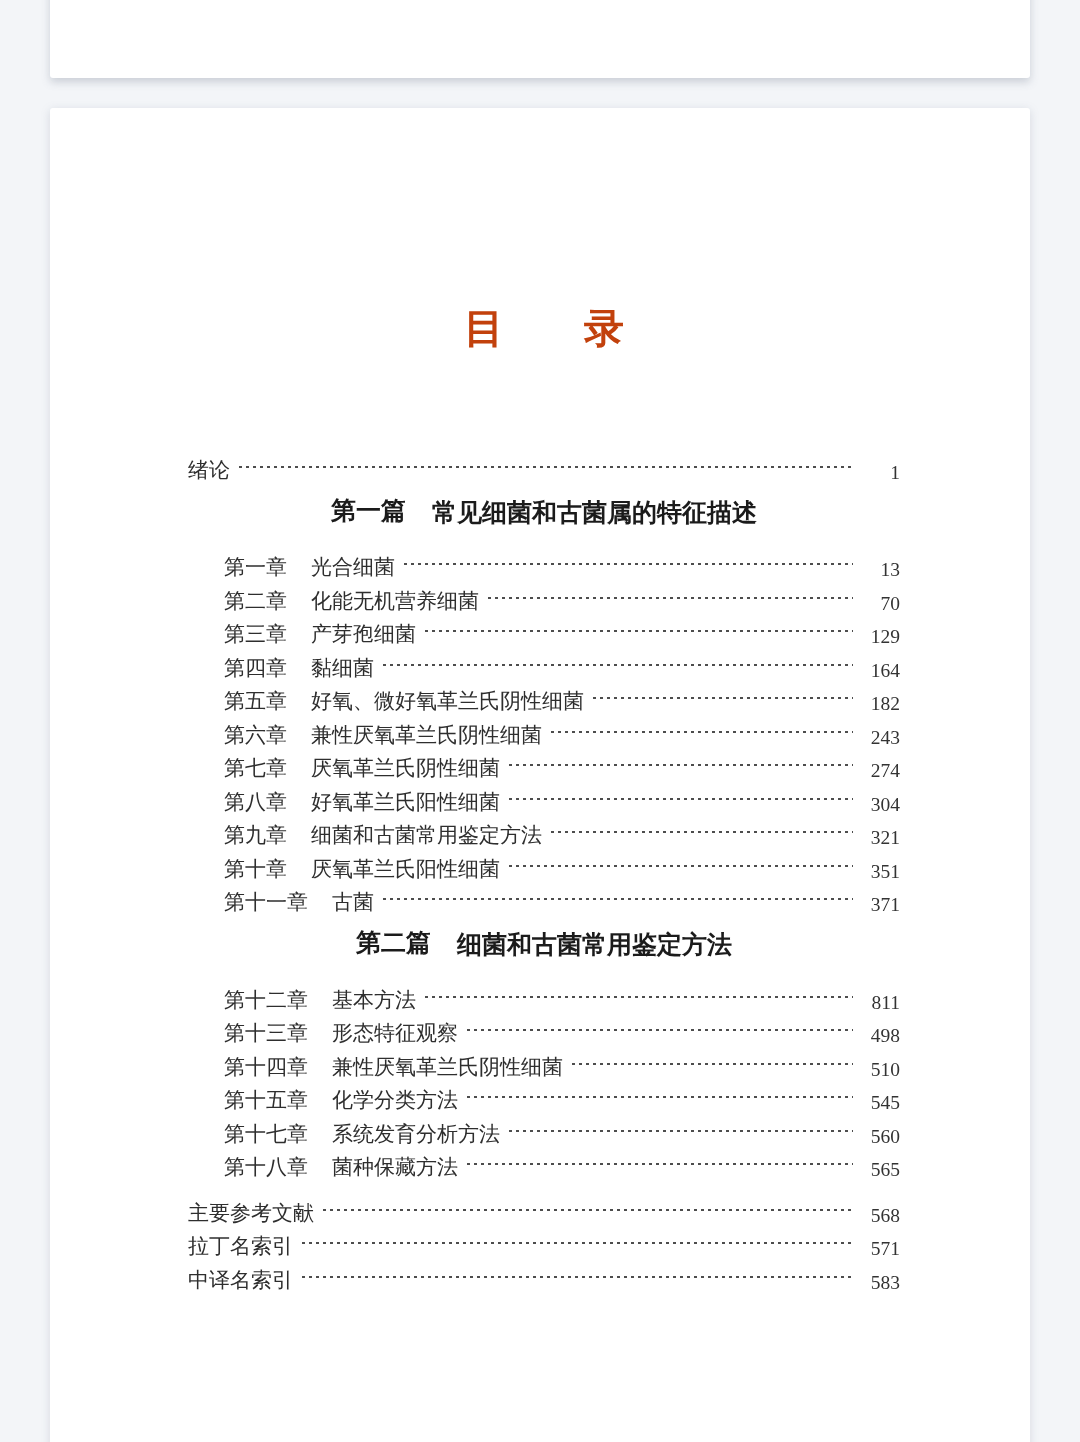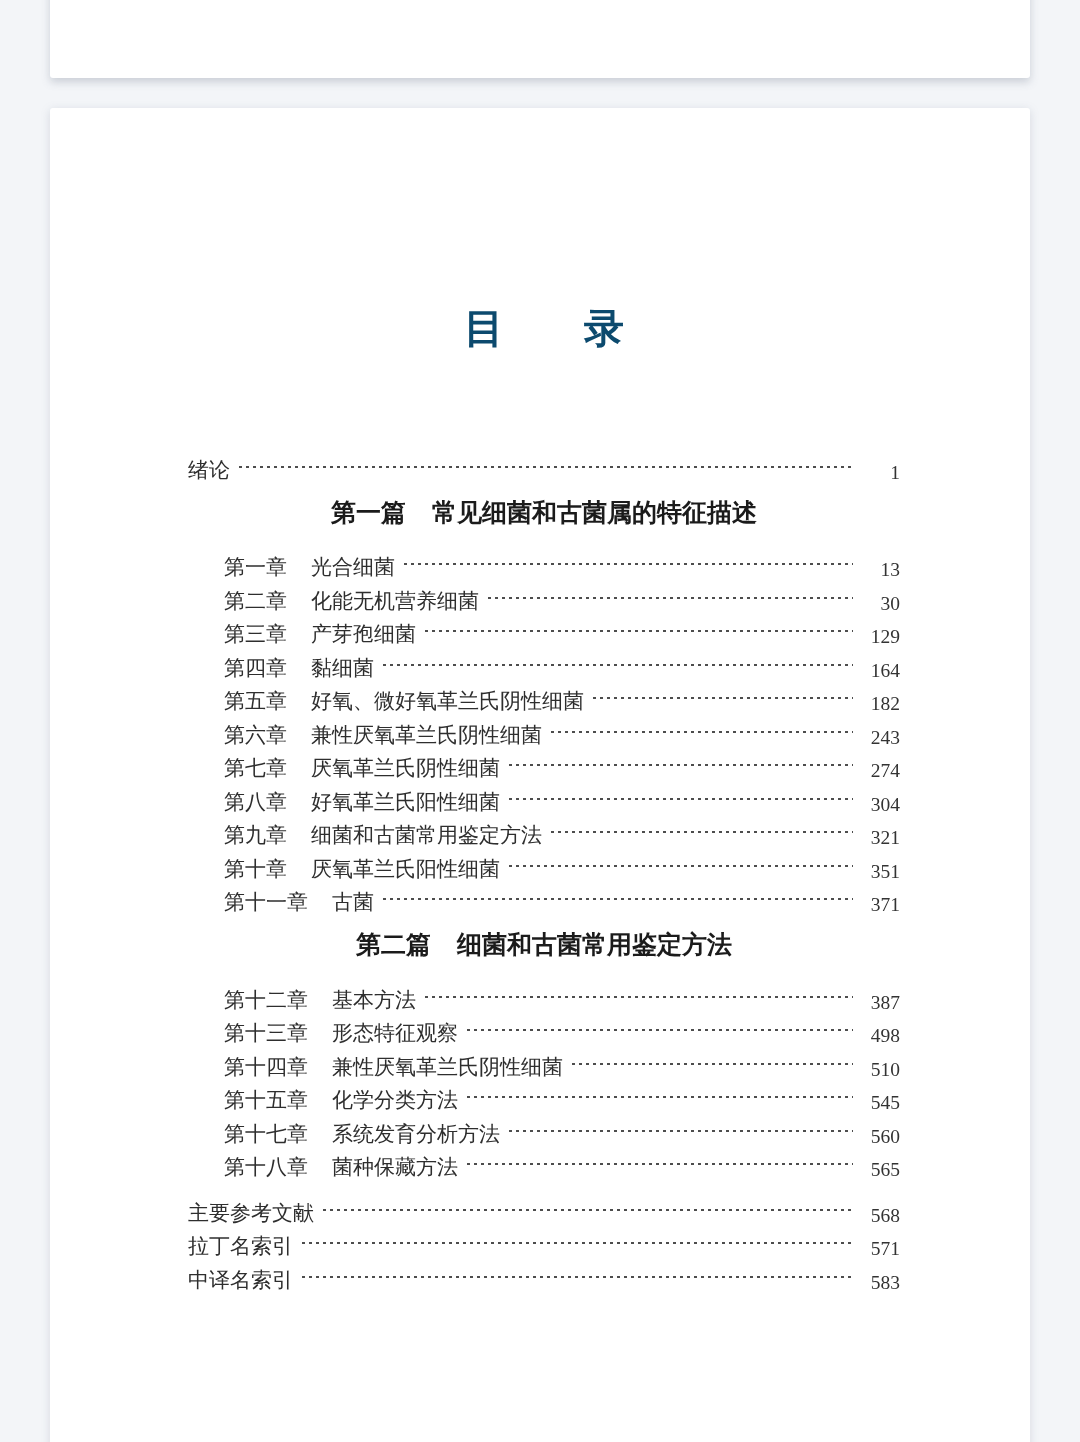--- a/index.html
+++ b/index.html
@@ -37,21 +37,21 @@
     box-sizing: border-box;
     padding: 198px 130px 60px 138px;
   }
   .toc-title {
     margin: 0 0 100px 0;
     text-align: center;
     font-family: "Liberation Sans", "DejaVu Sans", sans-serif;
     font-weight: 700;
     font-size: 40px;
     line-height: 44px;
-    color: #0c4a6e;
+    color: #c2410c;
     white-space: pre;
   }
   .toc-row {
     display: flex;
     align-items: flex-end;
     height: 33.5px;
     font-size: 21px;
     color: #2e2e2e;
   }
   .chap-label { margin-right: 24px; white-space: pre; margin-left: 36px; }
@@ -76,21 +76,21 @@
   .part-heading {
     display: flex;
     justify-content: center;
     margin: 12px 0 19px 0;
     font-family: "Liberation Sans", "DejaVu Sans", sans-serif;
     font-weight: 700;
     font-size: 25px;
     line-height: 33px;
     color: #1b1b1b;
   }
-  .part-heading .part-label { margin-right: 26px; }
+  .part-heading .part-label { margin-right: 26px; font-family: Liberation Mono, monospace; }
   .backmatter { margin-top: 12px; }
 </style>
 </head>
 <body>
 
 <div class="canvas">
 
   <div class="page-fragment-top"></div>
 
   <div class="page">
@@ -115,21 +115,21 @@
     <span class="chap-label">第一章</span>
     <span class="chap-title">光合细菌</span>
     <span class="dots"></span>
     <span class="pagenum">13</span>
   </div>
 
   <div class="toc-row">
     <span class="chap-label">第二章</span>
     <span class="chap-title">化能无机营养细菌</span>
     <span class="dots"></span>
-    <span class="pagenum">30</span>
+    <span class="pagenum">70</span>
   </div>
 
   <div class="toc-row">
     <span class="chap-label">第三章</span>
     <span class="chap-title">产芽孢细菌</span>
     <span class="dots"></span>
     <span class="pagenum">129</span>
   </div>
 
   <div class="toc-row">
@@ -193,21 +193,21 @@
   <section class="part">
     <h2 class="part-heading">
       <span class="part-label">第二篇</span>
       <span class="part-title">细菌和古菌常用鉴定方法</span>
     </h2>
     <div class="chapters">
   <div class="toc-row">
     <span class="chap-label">第十二章</span>
     <span class="chap-title">基本方法</span>
     <span class="dots"></span>
-    <span class="pagenum">387</span>
+    <span class="pagenum">811</span>
   </div>
 
   <div class="toc-row">
     <span class="chap-label">第十三章</span>
     <span class="chap-title">形态特征观察</span>
     <span class="dots"></span>
     <span class="pagenum">498</span>
   </div>
 
   <div class="toc-row">

